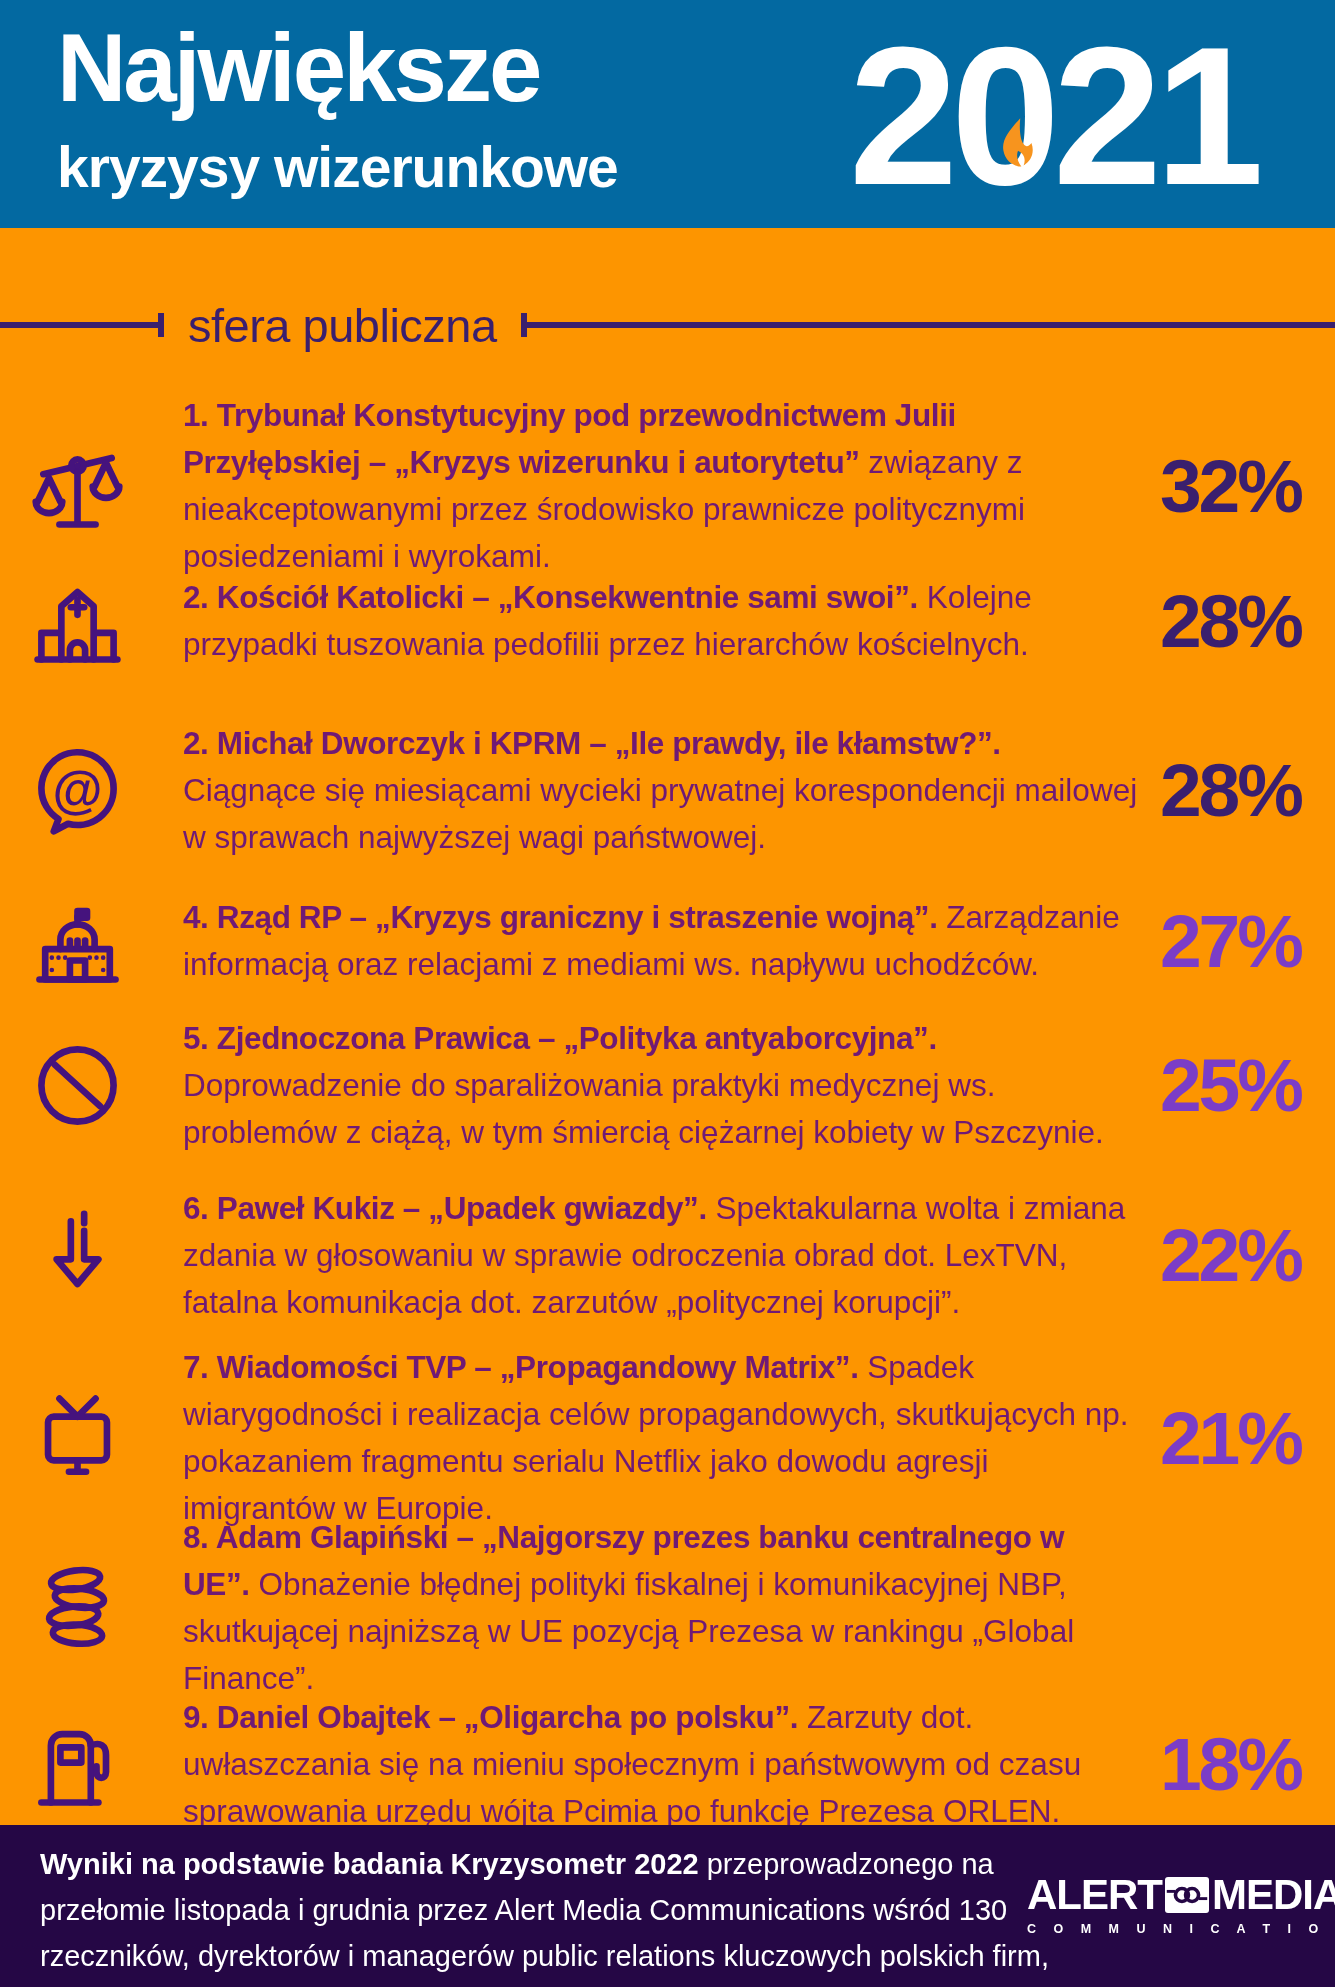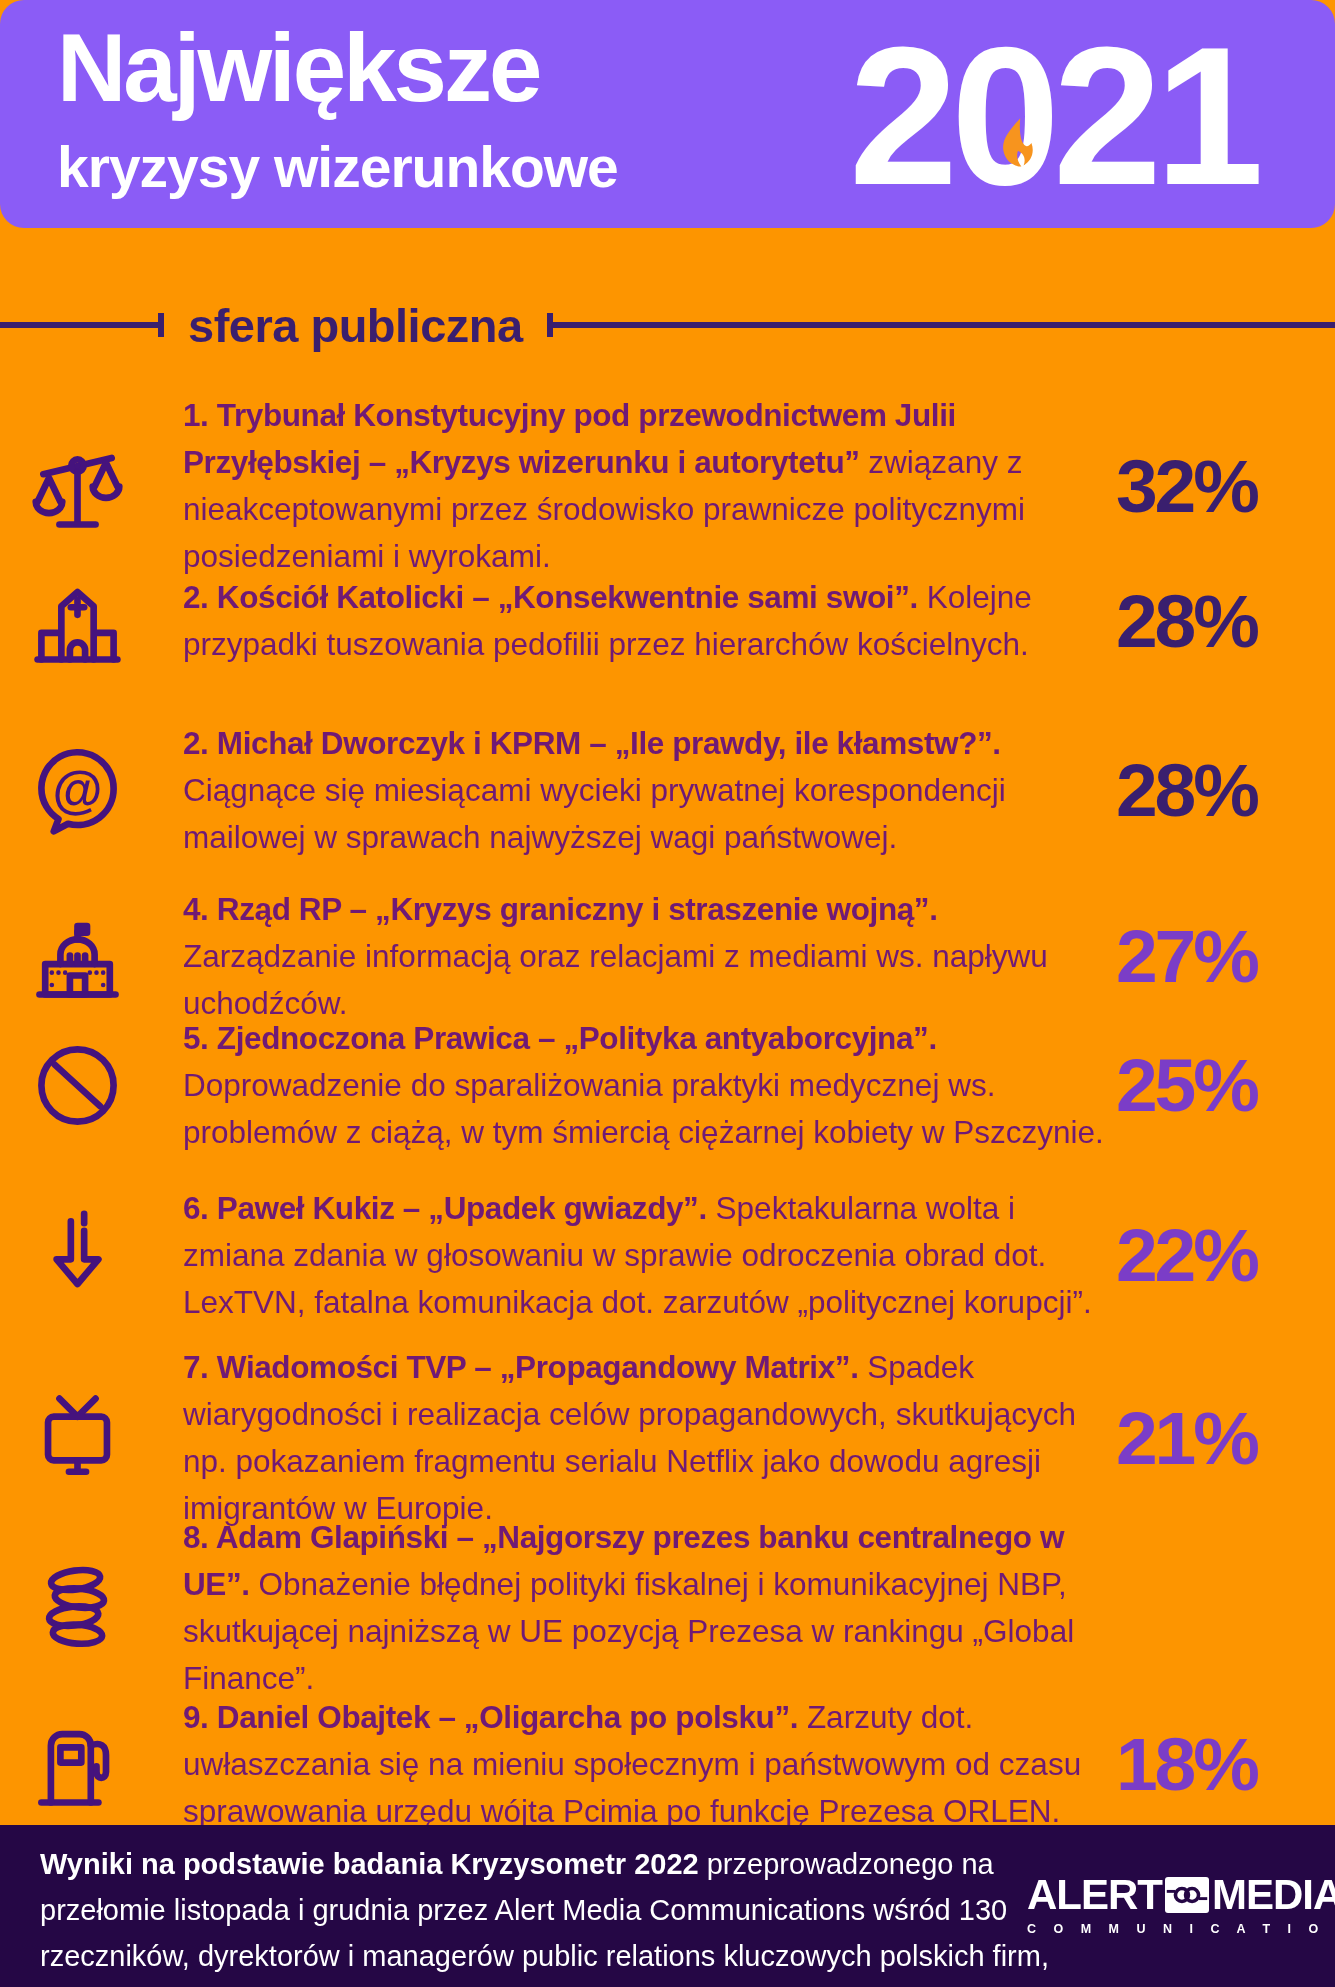--- a/index.html
+++ b/index.html
@@ -2,39 +2,39 @@
 <html><head>
 <meta charset="utf-8">
 <style>
   html,body{margin:0;padding:0;background:#888;}
   .canvas{
     position:relative;width:1335px;height:1987px;margin:0 auto;
     background:#fd9500;overflow:hidden;
     font-family:"Liberation Sans", sans-serif;
   }
   
-  .header{position:absolute;top:0;left:0;width:100%;height:228px;background:#8b5cf6;border-radius:24px;}
+  .header{position:absolute;top:0;left:0;width:100%;height:228px;background:#0369a1;}
   .title1{position:absolute;left:57px;top:18px;font-size:96px;font-weight:bold;color:#fff;letter-spacing:-3px;line-height:100px;}
   .title2{position:absolute;left:57px;top:136px;font-size:57px;font-weight:bold;color:#fff;letter-spacing:-1px;line-height:62px;}
   .year{position:absolute;right:78px;top:12px;font-size:196px;font-weight:bold;color:#fff;letter-spacing:-7px;line-height:210px;}
   .flame{position:absolute;left:141px;top:84px;width:56px;height:94px;}
   
   .divider{position:absolute;top:300px;left:0;width:100%;height:50px;display:flex;align-items:center;}
   .d-line{height:6px;background:#3a1f6e;}
   .d-line.left{width:158px;flex:0 0 auto;}
   .d-line.right{flex:1;}
   .d-tick{width:6px;height:24px;background:#3a1f6e;flex:0 0 auto;}
-  .d-text{font-size:47px;font-weight:bold;color:#3a1f6e;margin:16px 16px;padding:0 8px;letter-spacing:-0.5px;}
+  .d-text{font-size:47px;font-weight:normal;color:#3a1f6e;margin:16px 16px;padding:0 8px;letter-spacing:-0.5px;}
   
   .row{position:absolute;left:0;width:1335px;display:flex;align-items:center;}
   .ic{flex:0 0 auto;width:95px;height:95px;margin-left:30px;}
   .ic svg{width:95px;height:95px;display:block;}
   .txt{margin-left:58px;width:955px;font-size:31.5px;line-height:47px;color:#701a75;}
   .txt b{font-weight:bold;letter-spacing:-0.4px;}
-  .pct{flex:1;text-align:right;padding-right:78px;font-size:75px;font-weight:bold;letter-spacing:-3px;line-height:75px;}
+  .pct{flex:1;text-align:right;padding-right:34px;font-size:75px;font-weight:bold;letter-spacing:-3px;line-height:75px;}
   .pct.dark{color:#3a1f6e;}
   .pct.light{color:#7b3dc7;}
   
   .footer{position:absolute;top:1825px;left:0;width:100%;height:162px;background:#250745;}
   .f-text{position:absolute;left:40px;top:16px;width:1020px;font-size:29px;line-height:46px;color:#fff;}
   .f-text b{font-weight:bold;}
   .logo{position:absolute;right:48px;top:46px;width:260px;text-align:center;color:#fff;}
   .logo-top{display:flex;align-items:center;justify-content:flex-start;font-weight:bold;font-size:42px;letter-spacing:-1px;}
   .knot{width:58px;height:36px;background:#fff;margin:0 3px;display:flex;align-items:center;justify-content:center;border-radius:3px;}
   .logo-sub{font-size:12.5px;font-weight:bold;letter-spacing:7px;margin-top:3px;white-space:nowrap;}

